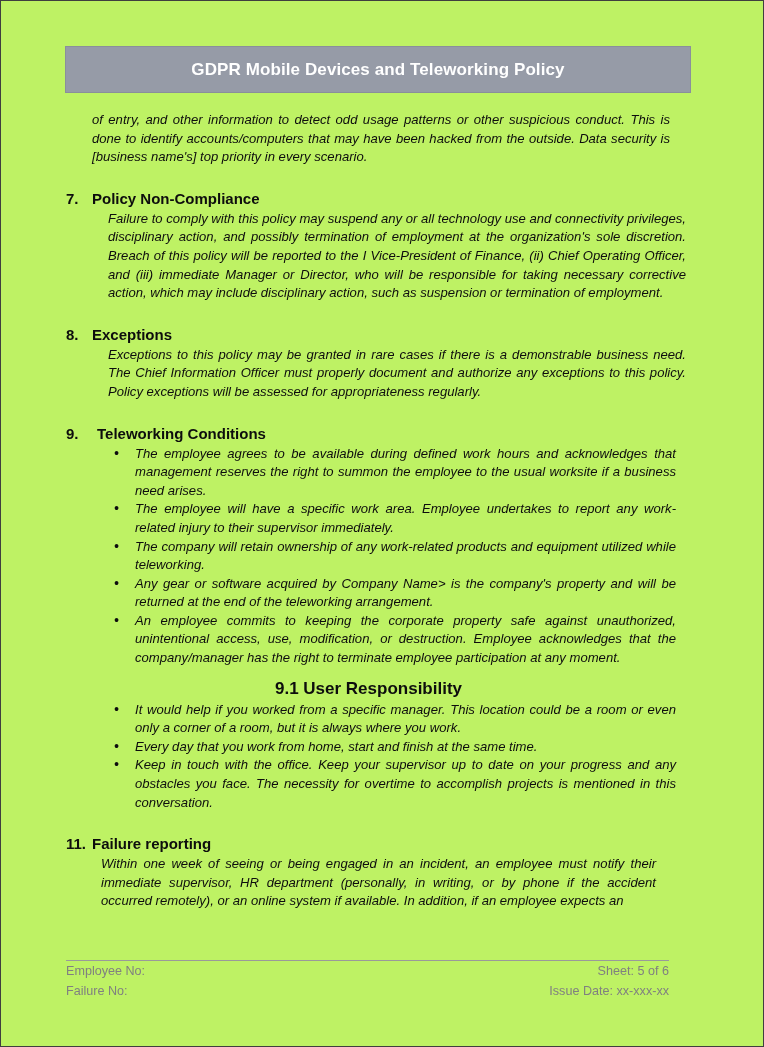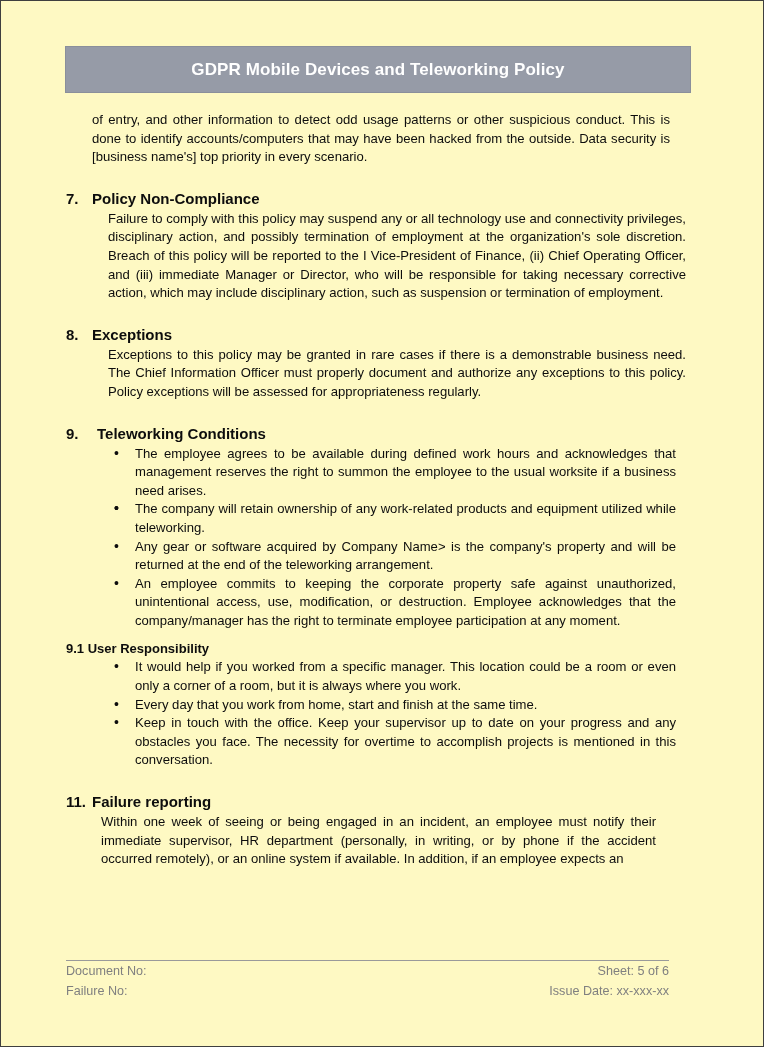--- a/index.html
+++ b/index.html
@@ -8,21 +8,21 @@
     background: #ffffff;
   }
   body {
     font-family: "Liberation Sans", sans-serif;
   }
   .page {
     position: relative;
     width: 764px;
     height: 1047px;
     box-sizing: border-box;
-    background: #fef9c3;
+    background: #bef264;
     border: 1px solid #3f3f3f;
     overflow: hidden;
   }
 
   
   .title-bar {
     position: absolute;
     left: 64px;
     top: 45px;
     width: 626px;
@@ -44,20 +44,21 @@
   
   .content {
     position: absolute;
     left: 65px;
     top: 110px;
     width: 605px;
   }
   p, ul, li, h2, h3 {
     margin: 0;
     padding: 0;
+    font-style: italic;
   }
   .para {
     font-size: 13.1px;
     line-height: 18.6px;
     color: #0d0d0d;
     text-align: justify;
   }
   .intro-para {
     margin-left: 26px;
     width: 578px;
@@ -88,25 +89,26 @@
     margin-left: 42px;
     width: 578px;
   }
   .section-body.deep {
     margin-left: 35px;
     width: 555px;
   }
 
   
   .subhead {
-    font-size: 13px;
+    font-size: 17px;
     font-weight: bold;
     color: #0d0d0d;
     margin-top: 11px;
     margin-bottom: 2px;
+    text-align: center;
   }
 
   
   .bullets {
     list-style: none;
     margin-top: 2px;
   }
   .bullet {
     position: relative;
     margin-left: 48px;
@@ -182,20 +184,21 @@
         <span class="section-num pad">9.</span>
         <span>Teleworking Conditions</span>
       </div>
       <ul class="bullets">
         <li class="bullet">
           <span class="dot">•</span>
           <span>The employee agrees to be available during defined work hours and acknowledges that management reserves the right to summon the employee to the usual worksite if a business need arises.</span>
         </li>
         <li class="bullet">
           <span class="dot">•</span>
+          <span>The employee will have a specific work area. Employee undertakes to report any work-related injury to their supervisor immediately.</span>
         </li>
         <li class="bullet">
           <span class="dot">•</span>
           <span>The company will retain ownership of any work-related products and equipment utilized while teleworking.</span>
         </li>
         <li class="bullet">
           <span class="dot">•</span>
           <span>Any gear or software acquired by Company Name&gt; is the company's property and will be returned at the end of the teleworking arrangement.</span>
         </li>
         <li class="bullet">
@@ -228,21 +231,21 @@
         <span>Failure reporting</span>
       </div>
       <p class="para section-body deep">Within one week of seeing or being engaged in an incident, an employee must notify their immediate supervisor, HR department (personally, in writing, or by phone if the accident occurred remotely), or an online system if available. In addition, if an employee expects an</p>
     </div>
 
   </div>
 
   <div class="footer">
     <div class="footer-rule"></div>
     <div class="footer-row">
-      <span class="footer-left">Document No:</span>
+      <span class="footer-left">Employee No:</span>
       <span class="footer-right">Sheet: 5 of 6</span>
     </div>
     <div class="footer-row">
       <span class="footer-left">Failure No:</span>
       <span class="footer-right">Issue Date: xx-xxx-xx</span>
     </div>
   </div>
 
 </div>
 

